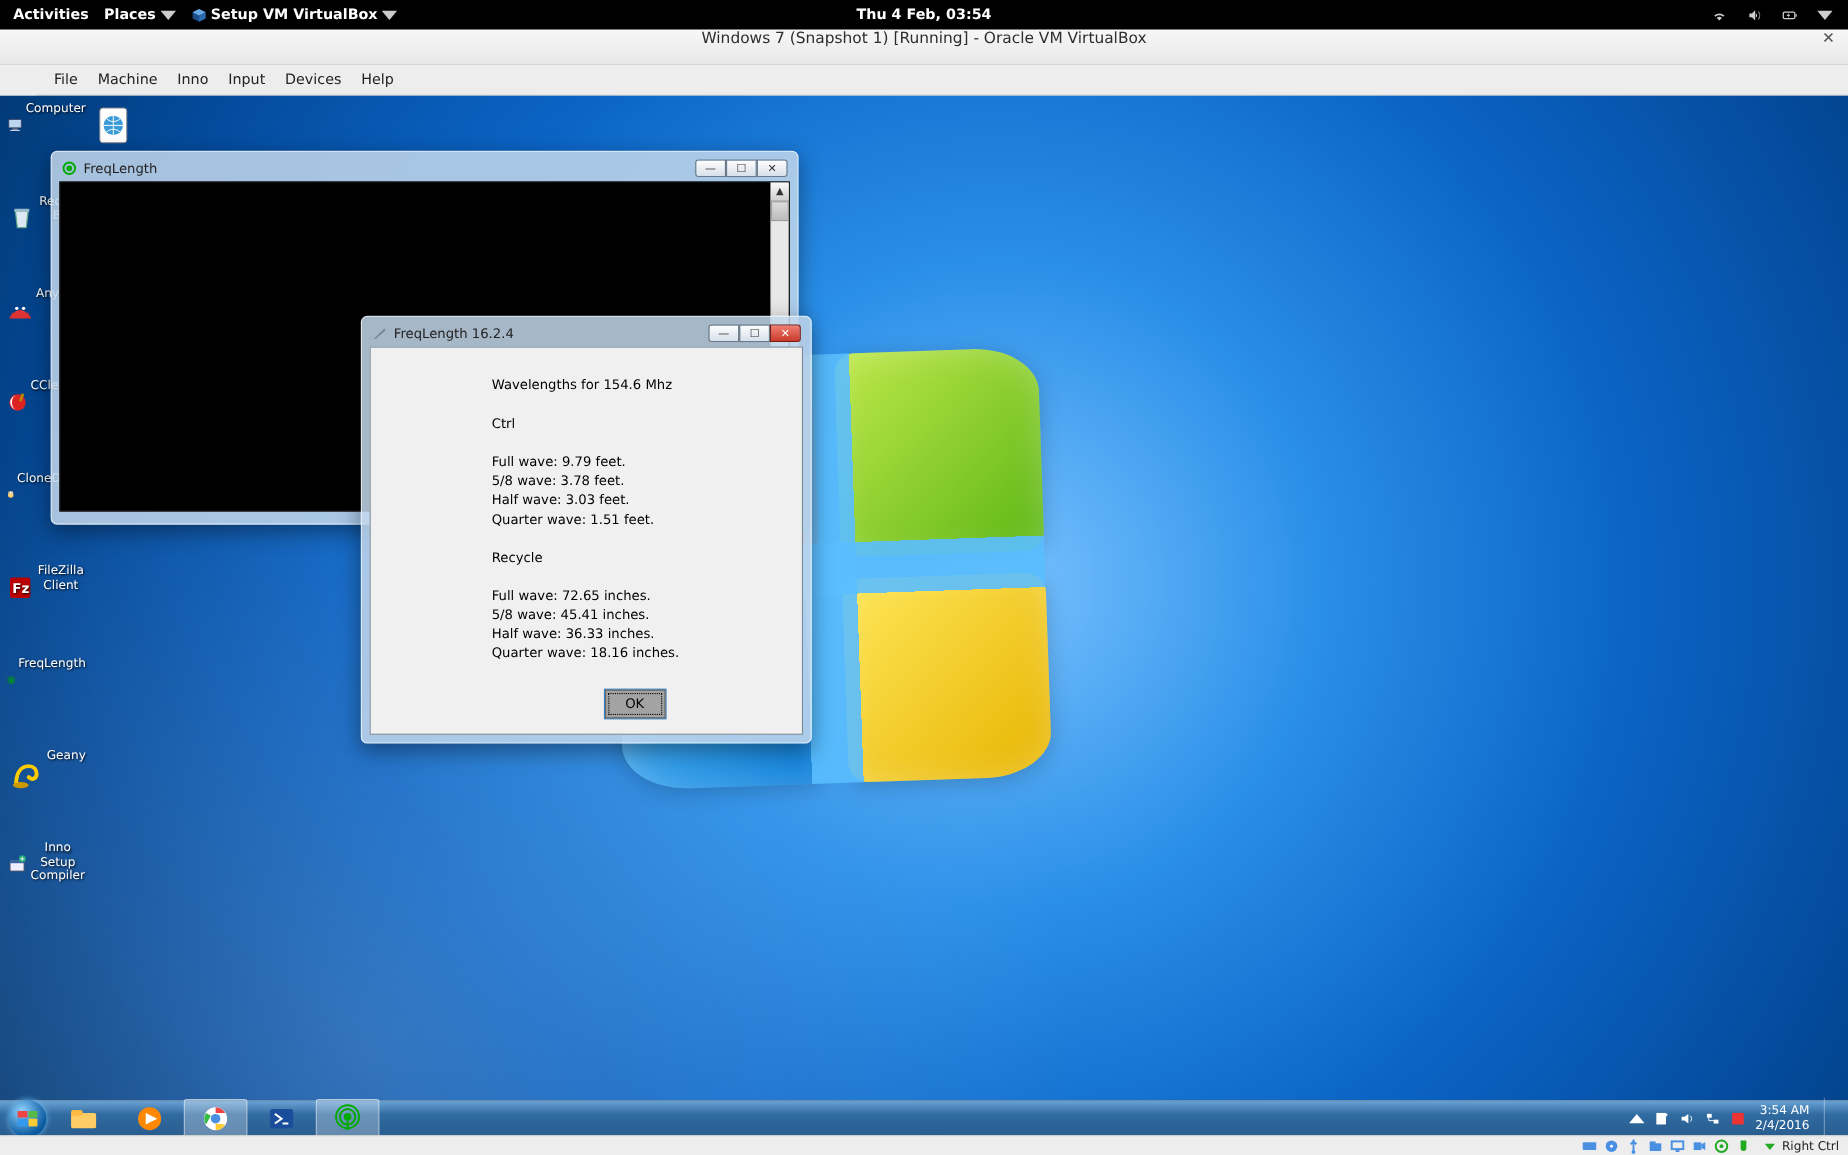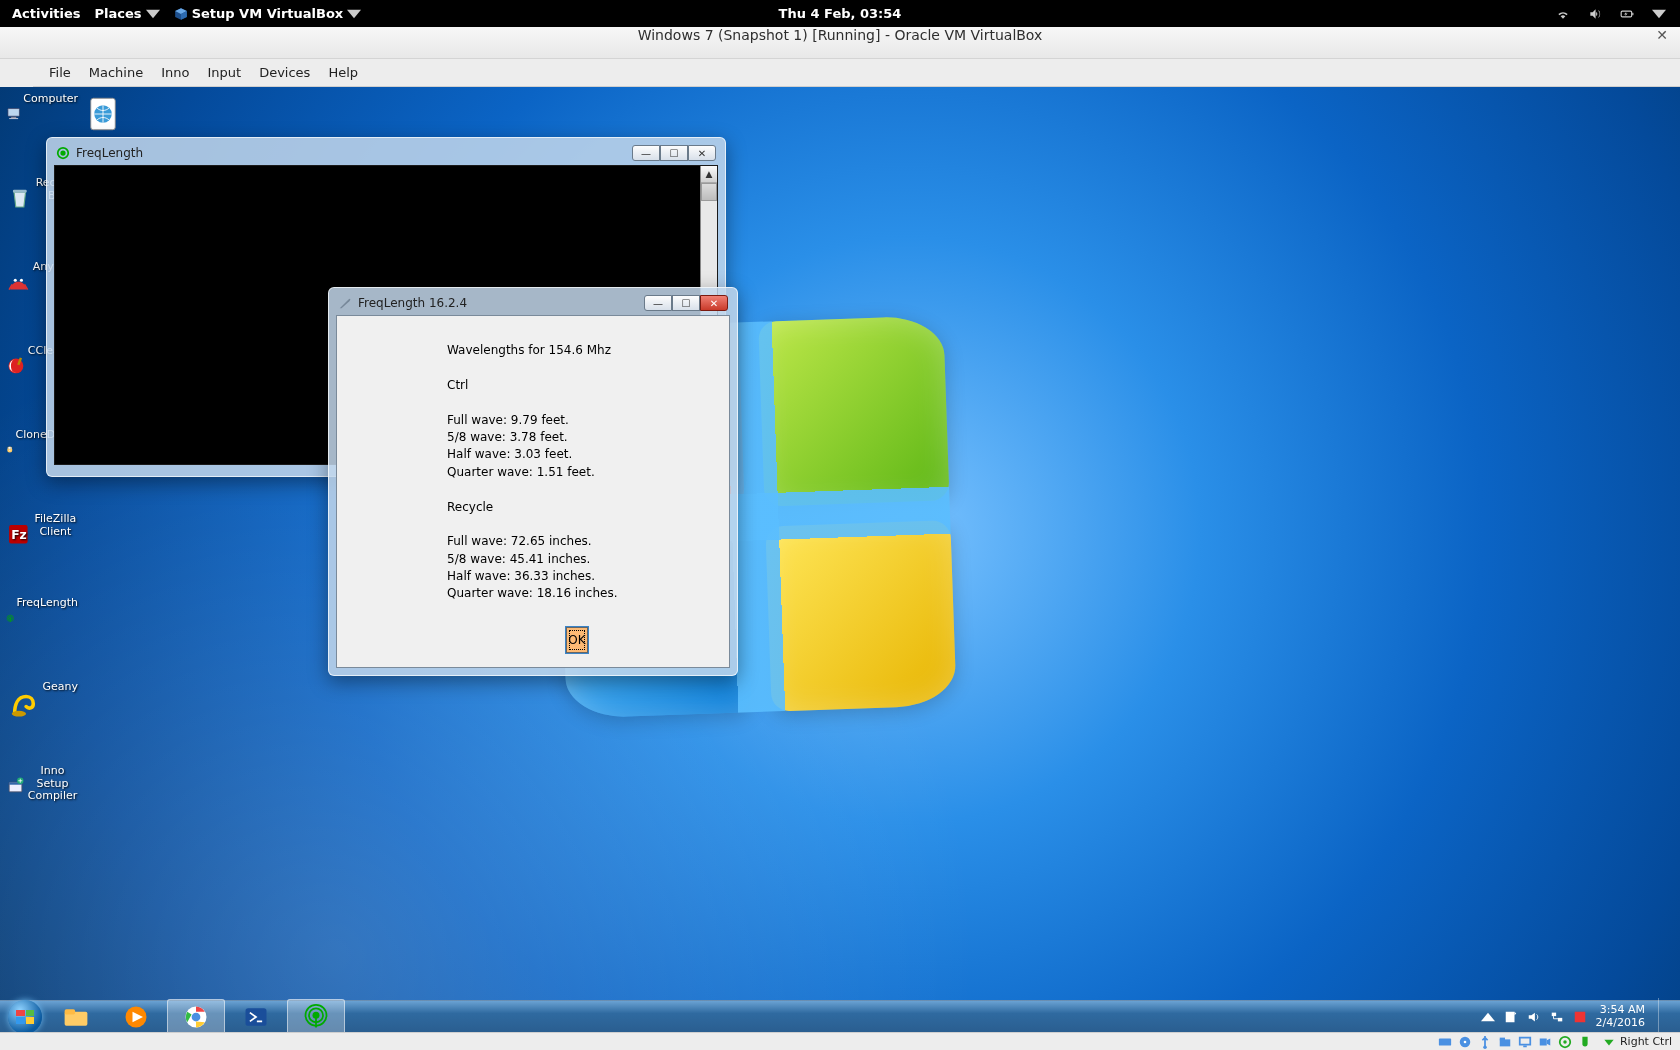--- a/index.html
+++ b/index.html
@@ -62,21 +62,21 @@
   .console-win { top: 50px; left: 46px; width: 680px; height: 340px; }
   .console-win .aero-client { height: 300px; }
   .console-win .aero-client .scroll { position: absolute; right: 0; top: 0; bottom: 0; width: 17px; background: #e8e8e8; border-left: 1px solid #888; }
   .console-win .aero-client .scroll .arrow { height: 17px; background: linear-gradient(#fafafa,#d0d0d0); display:flex; align-items:center; justify-content:center; font-size:9px; color:#333; border-bottom:1px solid #aaa; }
   .console-win .aero-client .scroll .thumb { height: 18px; margin: 0; background: linear-gradient(#dcdcdc,#bcbcbc); border:1px solid #9a9a9a; }
 
   
   .dialog-win { top: 200px; left: 300px; width: 410px; margin-left: 28px; }
   .dialog-win .aero-client { background: #f0f0f0; color: #000; font-size: 12px; padding: 26px 22px 14px 110px; line-height: 1.45; border:1px solid #7a8a9a; }
   .dialog-win .ok-row { display:flex; justify-content:center; margin-top: 24px; }
-  .dialog-win button.ok { width: 22px; height: 26px; font-size: 12px; background: #fdba74; border: 1px solid #666; outline: 1px dotted #000; outline-offset: -4px; box-shadow: 0 0 0 1px #3a84c7; }
+  .dialog-win button.ok { width: 55px; height: 26px; font-size: 12px; background: #a3a3a3; border: 1px solid #666; outline: 1px dotted #000; outline-offset: -4px; box-shadow: 0 0 0 1px #3a84c7; }
 
   
   .win-taskbar { position: absolute; left:0; right:0; bottom:18px; height: 32px; background: linear-gradient(#6aa2d3,#2f6aa0 40%,#2a5e90); border-top:1px solid rgba(255,255,255,.3); display:flex; align-items:center; padding: 0 4px; }
   .start-orb { width: 42px; height: 40px; display:flex; align-items:center; justify-content:center; }
   .start-orb .orb { width: 34px; height: 34px; border-radius: 50%; background: radial-gradient(circle at 35% 30%, #8fd2ff, #0a5aa0 70%); box-shadow: 0 0 6px rgba(120,200,255,.8); position:relative; }
   .task-btn { width: 58px; height: 36px; margin: 0 1px; border-radius: 3px; display:flex; align-items:center; justify-content:center; }
   .task-btn.active { background: rgba(255,255,255,.28); box-shadow: inset 0 0 0 1px rgba(255,255,255,.5); }
   .task-btn svg, .task-btn .ic { width: 28px; height: 28px; }
   .tray { margin-left: auto; display:flex; align-items:center; gap: 9px; color:#fff; font-size:11px; padding-right:8px; }
   .tray .clock { text-align:right; line-height:1.15; }

